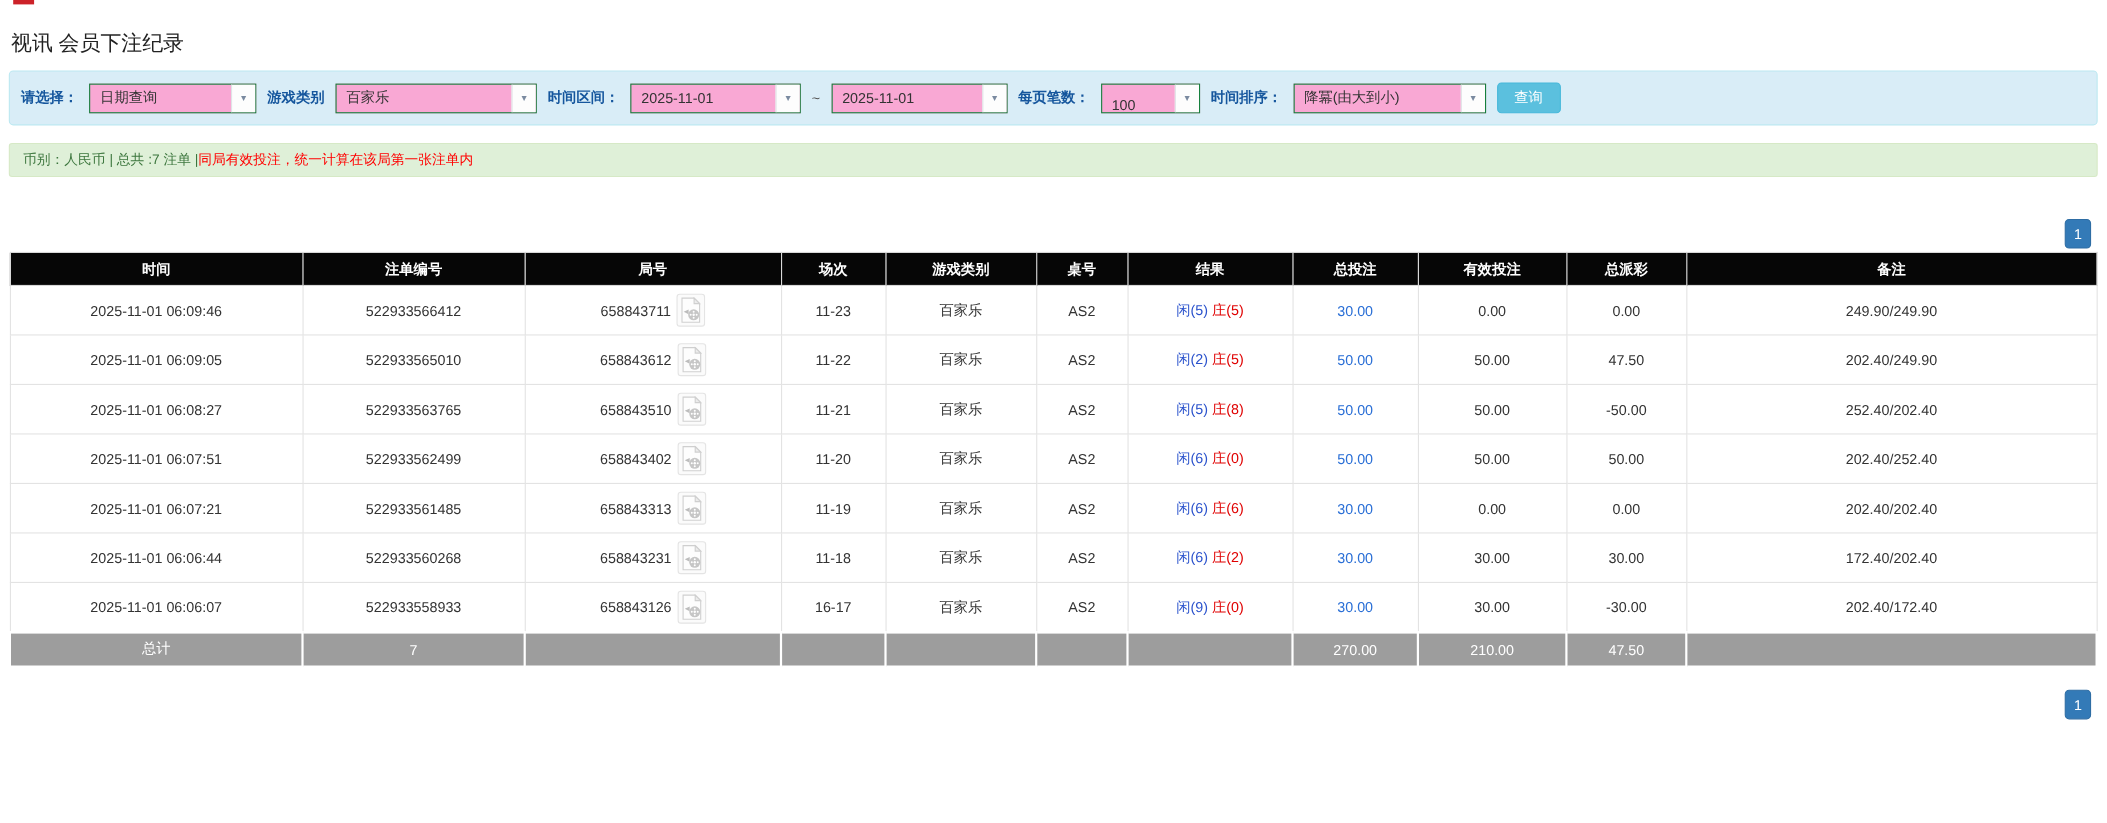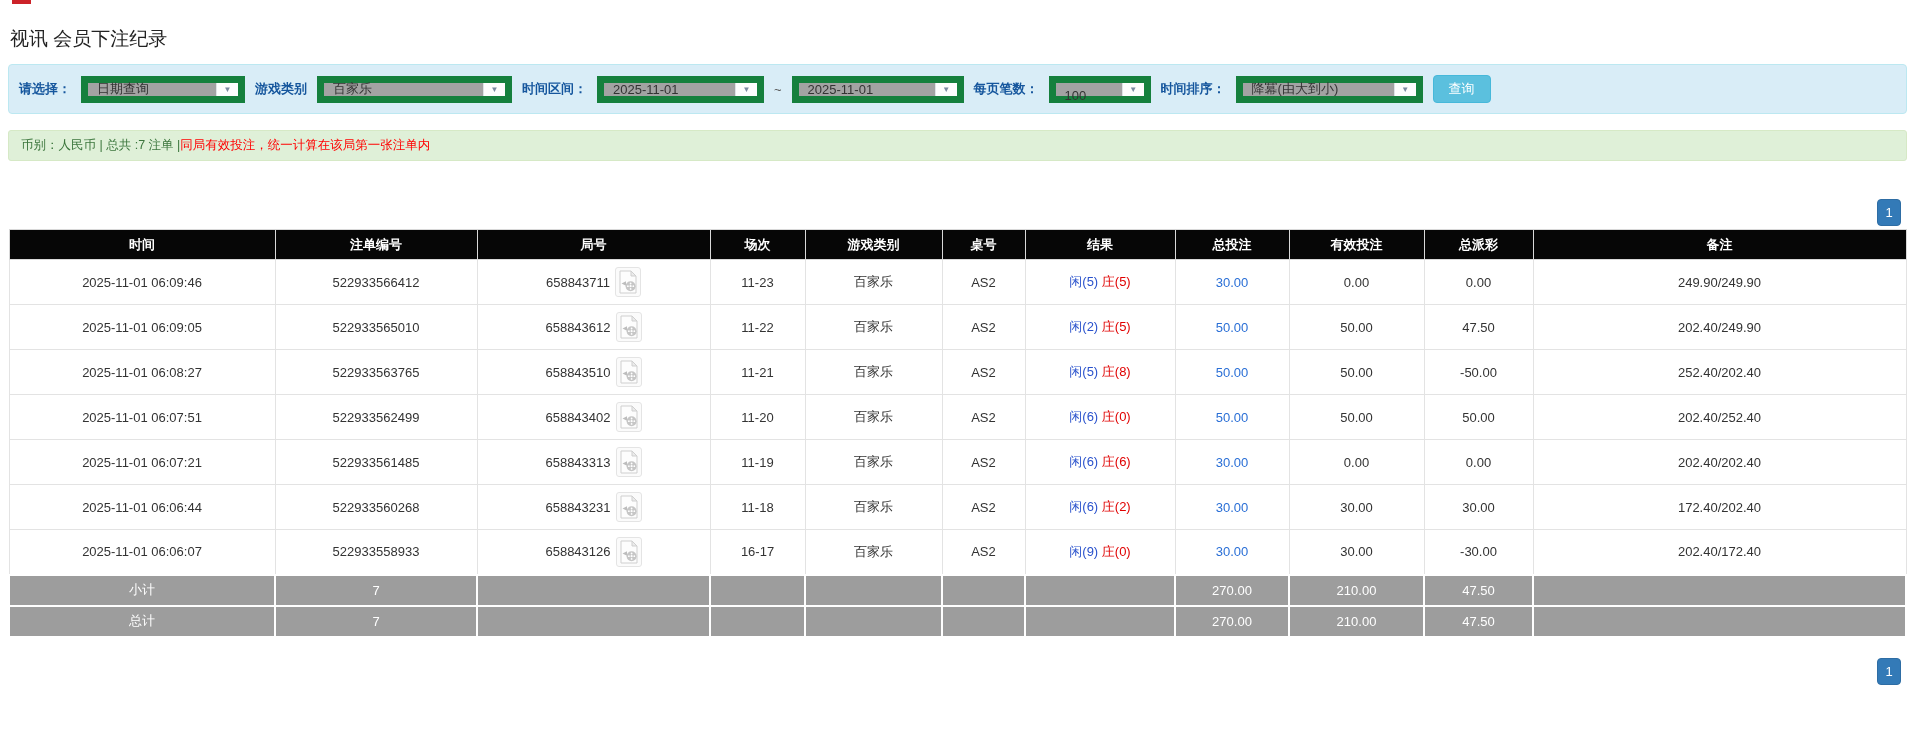--- a/index.html
+++ b/index.html
@@ -10,21 +10,21 @@
   }
   .top-marker { position:absolute; left:12px; top:0; width:19px; height:4px; background:#cc2229; }
   .page-title { margin:26px 0 12px 10px; font-size:19px; font-weight:normal; color:#222; }
 
   
   .filter-panel {
     margin:0 8px; height:50px; background:#d9edf7; border:1px solid #bce8f1; border-radius:4px;
     display:flex; align-items:center; padding:0 10px; gap:10px; font-size:13px;
   }
   .f-label { color:#15569d; font-weight:bold; white-space:nowrap; }
-  .combo { display:inline-flex; align-items:stretch; background:#a3a3a3; border:7px solid #15803d; height:27px; }
+  .combo { display:inline-flex; align-items:stretch; background:#f9a8d4; border:1px solid #15803d; height:27px; }
   .combo .val { padding:0 9px; display:flex; align-items:center; font-size:13px; color:#333; white-space:nowrap; }
   .combo .arrow {
     width:22px; border-left:1px solid #dfe3e6; display:flex; align-items:center; justify-content:center;
     color:#7a8aa0; font-size:8px; background:#fdfdfd; cursor:pointer;
   }
   .w150 .val{ width:128px;} .w183 .val{ width:159px;} .w155 .val{ width:131px;}
   .w160 .val{ width:136px;} .w90 .val{ width:66px;margin-top:13px;} .w175 .val{ width:151px;}
   .tilde { color:#555; }
   .search-btn {
     background:#5bc0de; border:1px solid #46b8da; color:#fff; font-size:13px;
@@ -402,33 +402,20 @@
     <td>
       <span class="amount-link">30.00</span>
     </td>
     <td>30.00</td>
     <td class="neg">-30.00</td>
     <td>202.40/172.40</td>
   </tr>
 </tbody>
   <tbody id="totals-body">
     <tr class="total-row">
-      <td>小计</td>
-      <td>7</td>
-      <td></td>
-        <td></td>
-        <td></td>
-      <td></td>
-        <td></td>
-      <td>270.00</td>
-      <td>210.00</td>
-      <td>47.50</td>
-      <td></td>
-    </tr>
-    <tr class="total-row">
       <td>总计</td>
       <td>7</td>
       <td></td>
         <td></td>
         <td></td>
       <td></td>
         <td></td>
       <td>270.00</td>
       <td>210.00</td>
       <td>47.50</td>

